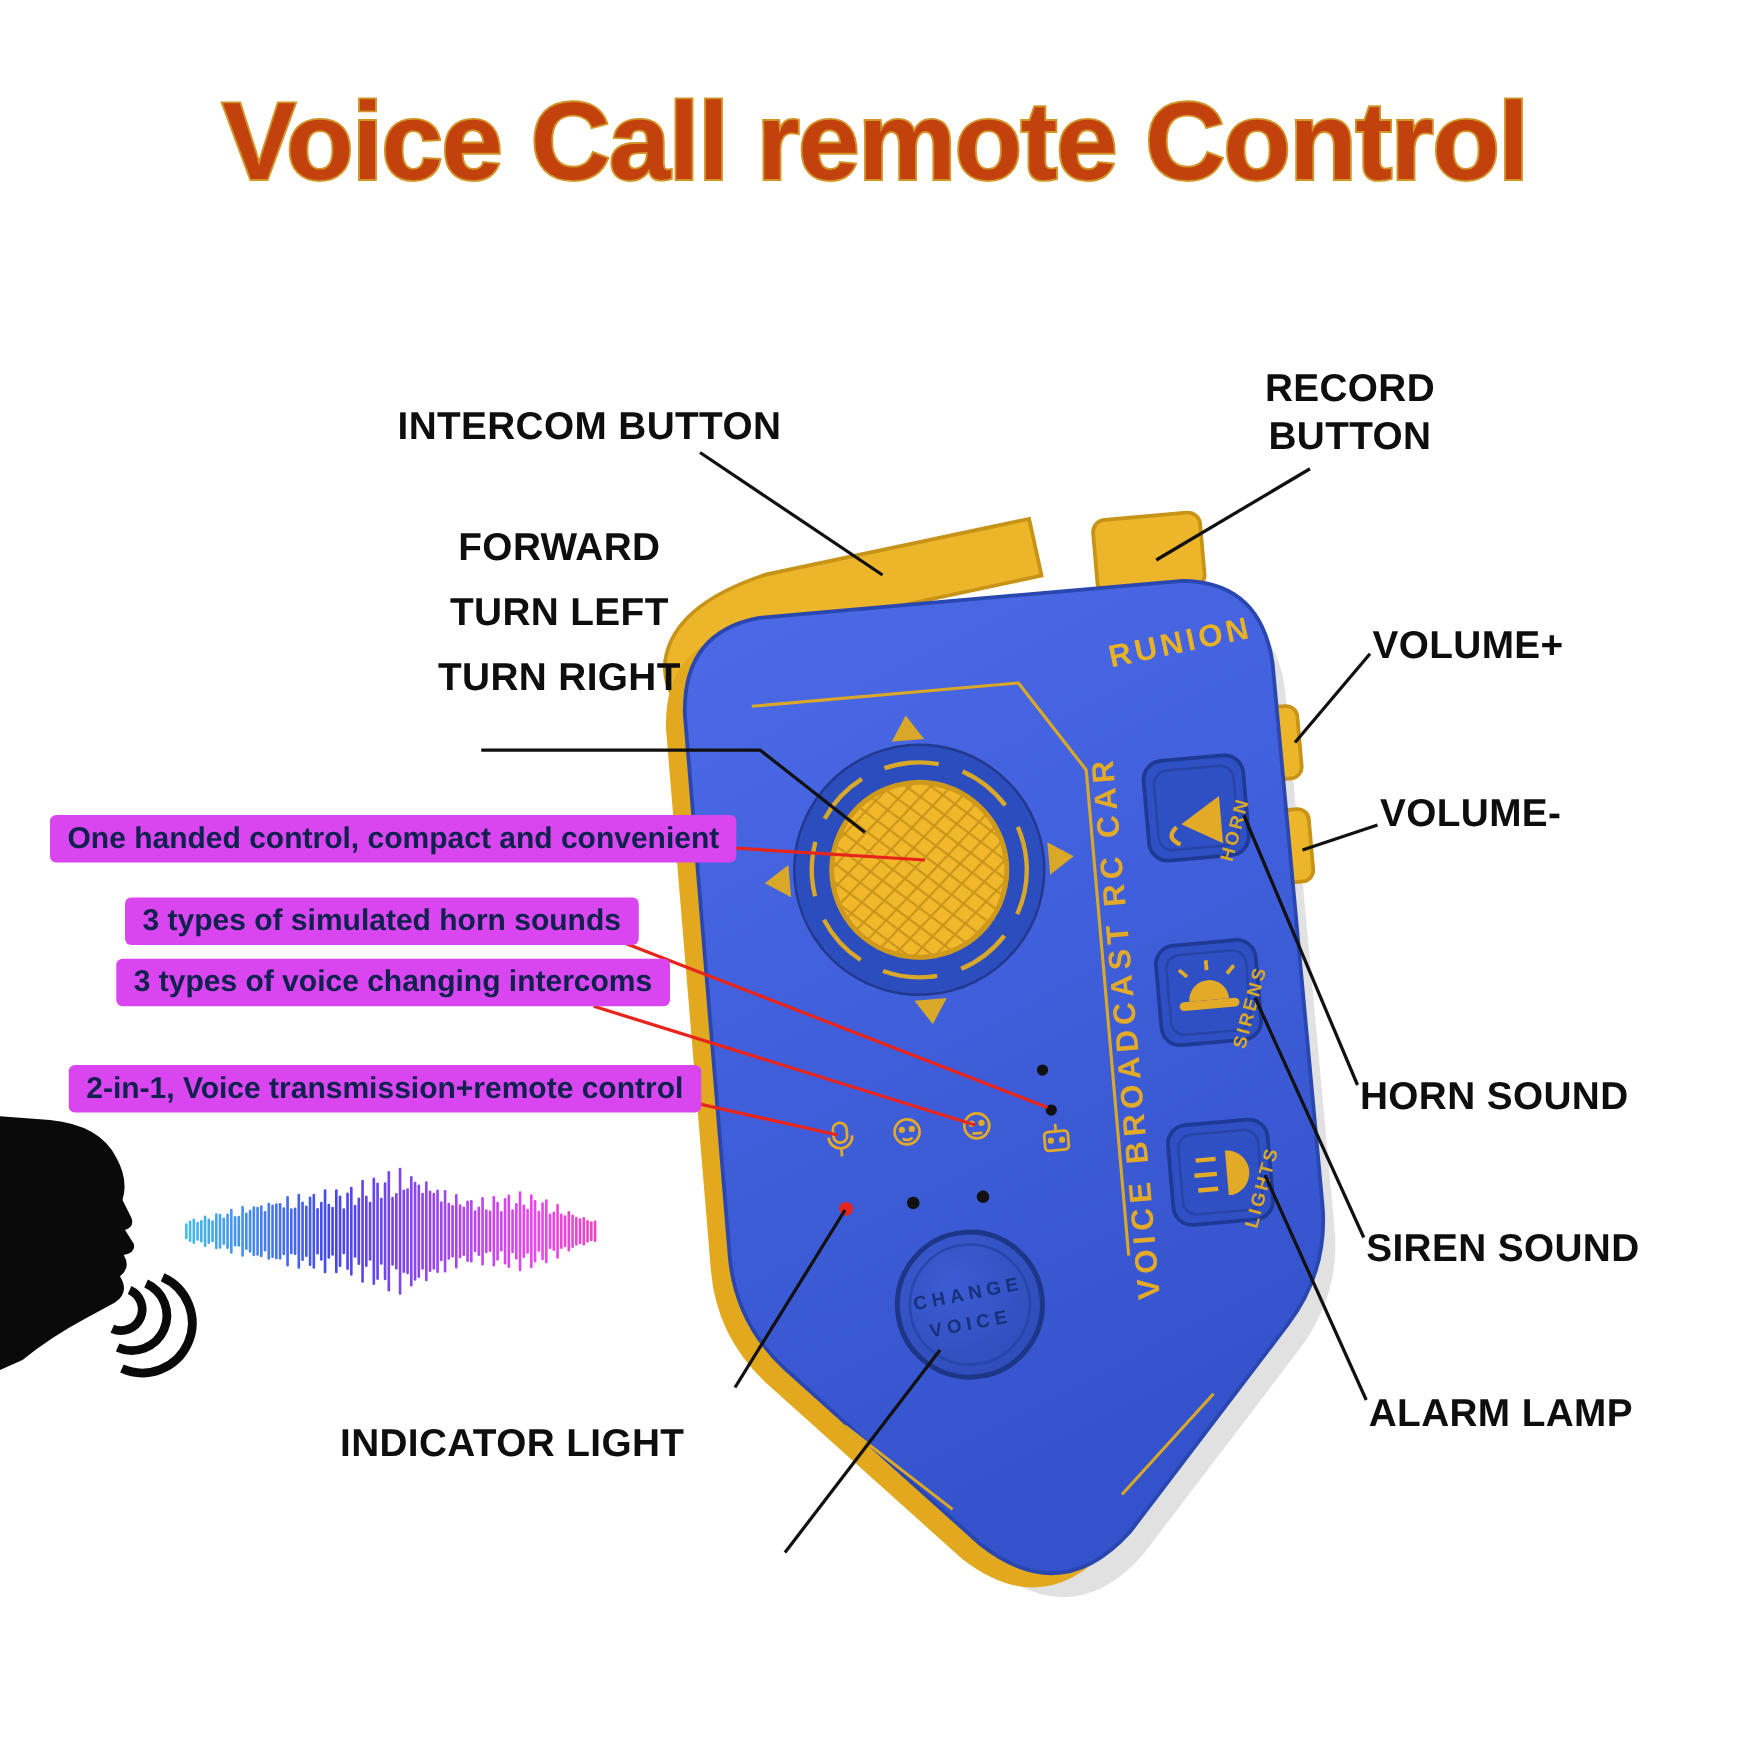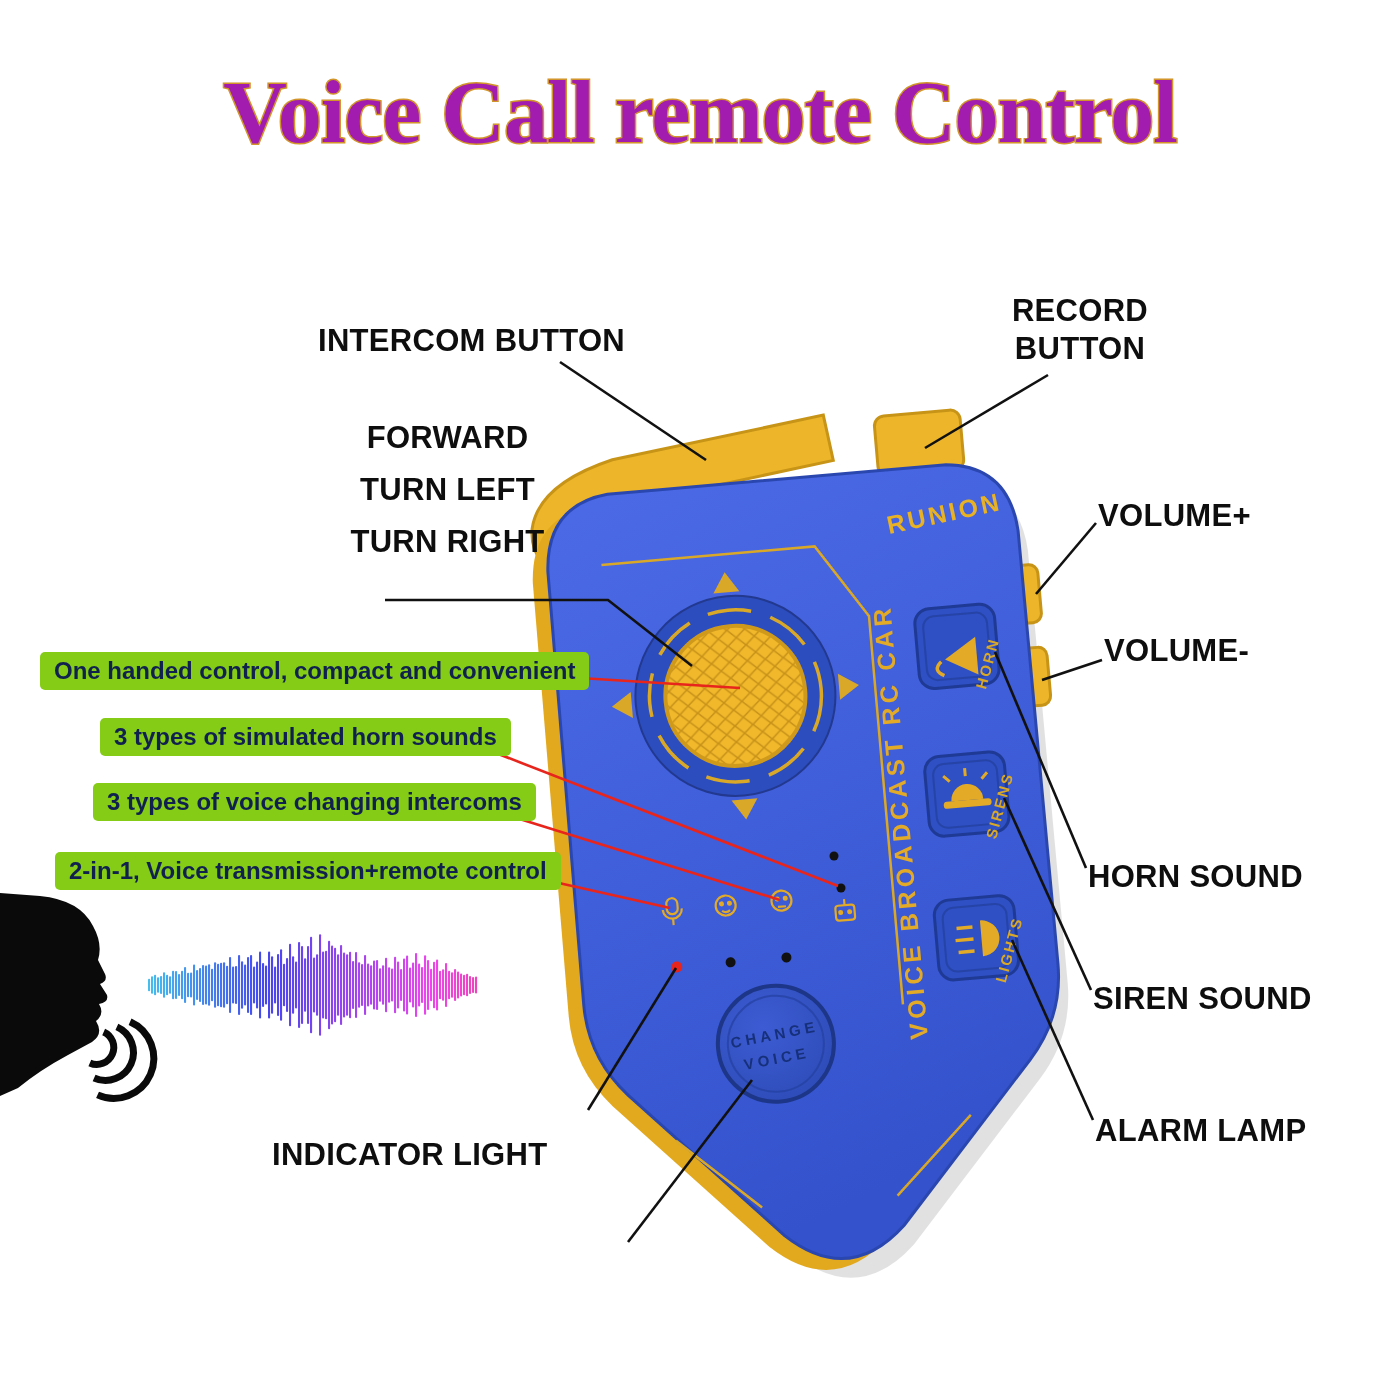--- a/index.html
+++ b/index.html
@@ -1,25 +1,25 @@
 <!DOCTYPE html>
 <html><head>
 <meta charset="utf-8">
 <style>
   html,body{margin:0;padding:0;background:#ffffff;}
   #canvas{position:relative;width:1400px;height:1400px;background:#ffffff;overflow:hidden;
           font-family:"Liberation Sans",sans-serif;}
   #scene{position:absolute;left:0;top:0;width:1400px;height:1400px;}
   .title{position:absolute;top:62px;left:0;right:0;text-align:center;white-space:nowrap;
-         font-family:Liberation Serif, serif;font-weight:800;font-size:88px;letter-spacing:-1px;
-         color:#a21caf;-webkit-text-stroke:3px #d2952a;paint-order:stroke fill;}
+         font-family:Liberation Sans, sans-serif;font-weight:800;font-size:88px;letter-spacing:-1px;
+         color:#c2410c;-webkit-text-stroke:3px #d2952a;paint-order:stroke fill;}
   .label{position:absolute;font-weight:700;font-size:31px;color:#0e0e0e;letter-spacing:.3px;line-height:38px;}
   .label-center{text-align:center;}
   .dir-stack{line-height:52px;margin-top:40px;}
-  .callout{position:absolute;background:#84cc16;color:#10204f;font-weight:700;font-size:24px;
+  .callout{position:absolute;background:#d946ef;color:#10204f;font-weight:700;font-size:24px;
            padding:5px 14px;border-radius:5px;white-space:nowrap;}
 </style>
 </head>
 <body>
 
 <div id="canvas">
 
   <svg id="scene" viewBox="0 0 1400 1400">
     <defs>
       <path id="bodyShape" d="M 690,478 L 980,478 Q 1042,484 1046,550 L 1048,985 Q 1048,1038 1012,1078
@@ -306,16 +306,16 @@
 
   <div class="label" style="left:1093px;top:980px;">SIREN SOUND</div>
 
   <div class="label" style="left:1095px;top:1112px;">ALARM LAMP</div>
 
   <div class="label" style="left:272px;top:1092px;margin-top:44px;">INDICATOR LIGHT</div>
 
 
   <div class="callout" style="left:40px;top:652px;">One handed control, compact and convenient</div>
   <div class="callout" style="left:100px;top:718px;">3 types of simulated horn sounds</div>
-  <div class="callout" style="left:93px;top:783px;">3 types of voice changing intercoms</div>
+  <div class="callout" style="left:93px;top:767px;">3 types of voice changing intercoms</div>
   <div class="callout" style="left:55px;top:852px;">2-in-1, Voice transmission+remote control</div>
 
 </div>
 
 </body></html>

